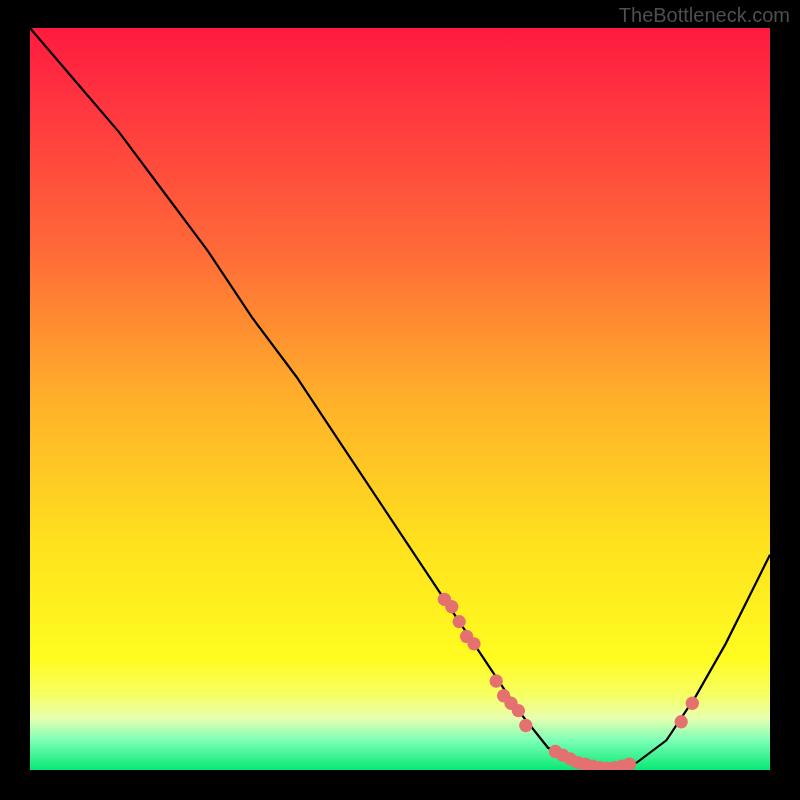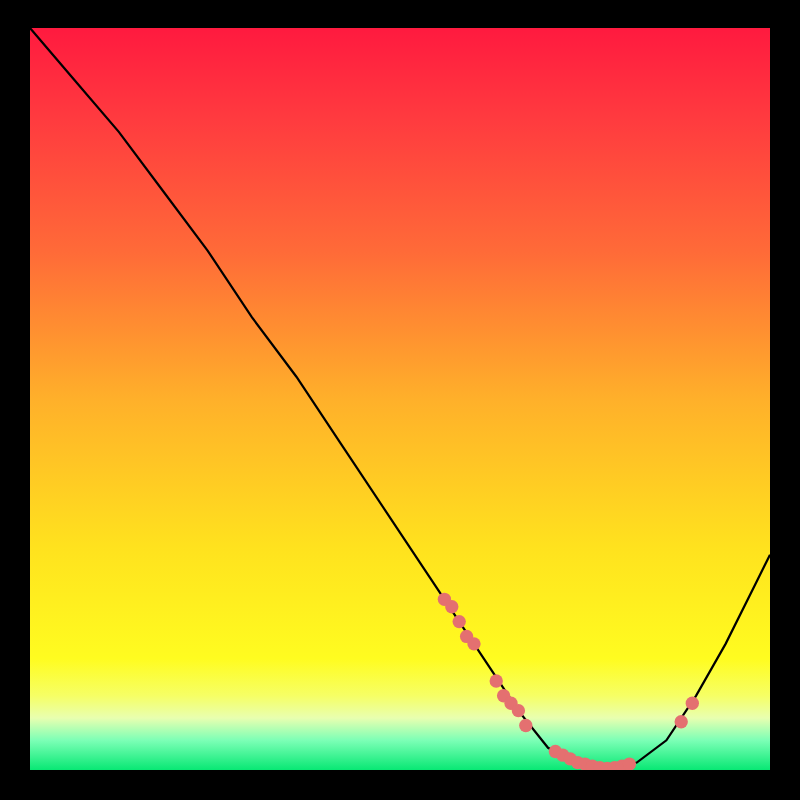--- a/index.html
+++ b/index.html
@@ -62,20 +62,21 @@
   inset: 0;
   width: 100%;
   height: 100%;
   z-index: 12;
 }
 </style>
 </head>
 <body>
 
 <div class="wrap">
+  <div class="watermark">TheBottleneck.com</div>
 
   <div class="plot">
     <div class="gradient"></div>
     <svg class="curve" viewBox="0 0 100 100" preserveAspectRatio="none">
         <path d="M0.00 0.00 L6.00 7.00 L12.00 14.00 L18.00 22.00 L24.00 30.00 L30.00 39.00 L36.00 47.00 L42.00 56.00 L48.00 65.00 L54.00 74.00 L58.00 80.00 L62.00 86.00 L66.00 92.00 L70.00 97.00 L74.00 99.00 L78.00 100.00 L82.00 99.00 L86.00 96.00 L90.00 90.00 L94.00 83.00 L98.00 75.00 L100.00 71.00" fill="none" stroke="#000000" stroke-width="0.30"></path>
       </svg>
     <svg class="marks" viewBox="0 0 100 100" preserveAspectRatio="none">
         <circle cx="56.00" cy="77.00" r="0.9" fill="#e47070"></circle>
         <circle cx="57.00" cy="78.00" r="0.9" fill="#e47070"></circle>
         <circle cx="58.00" cy="80.00" r="0.9" fill="#e47070"></circle>

